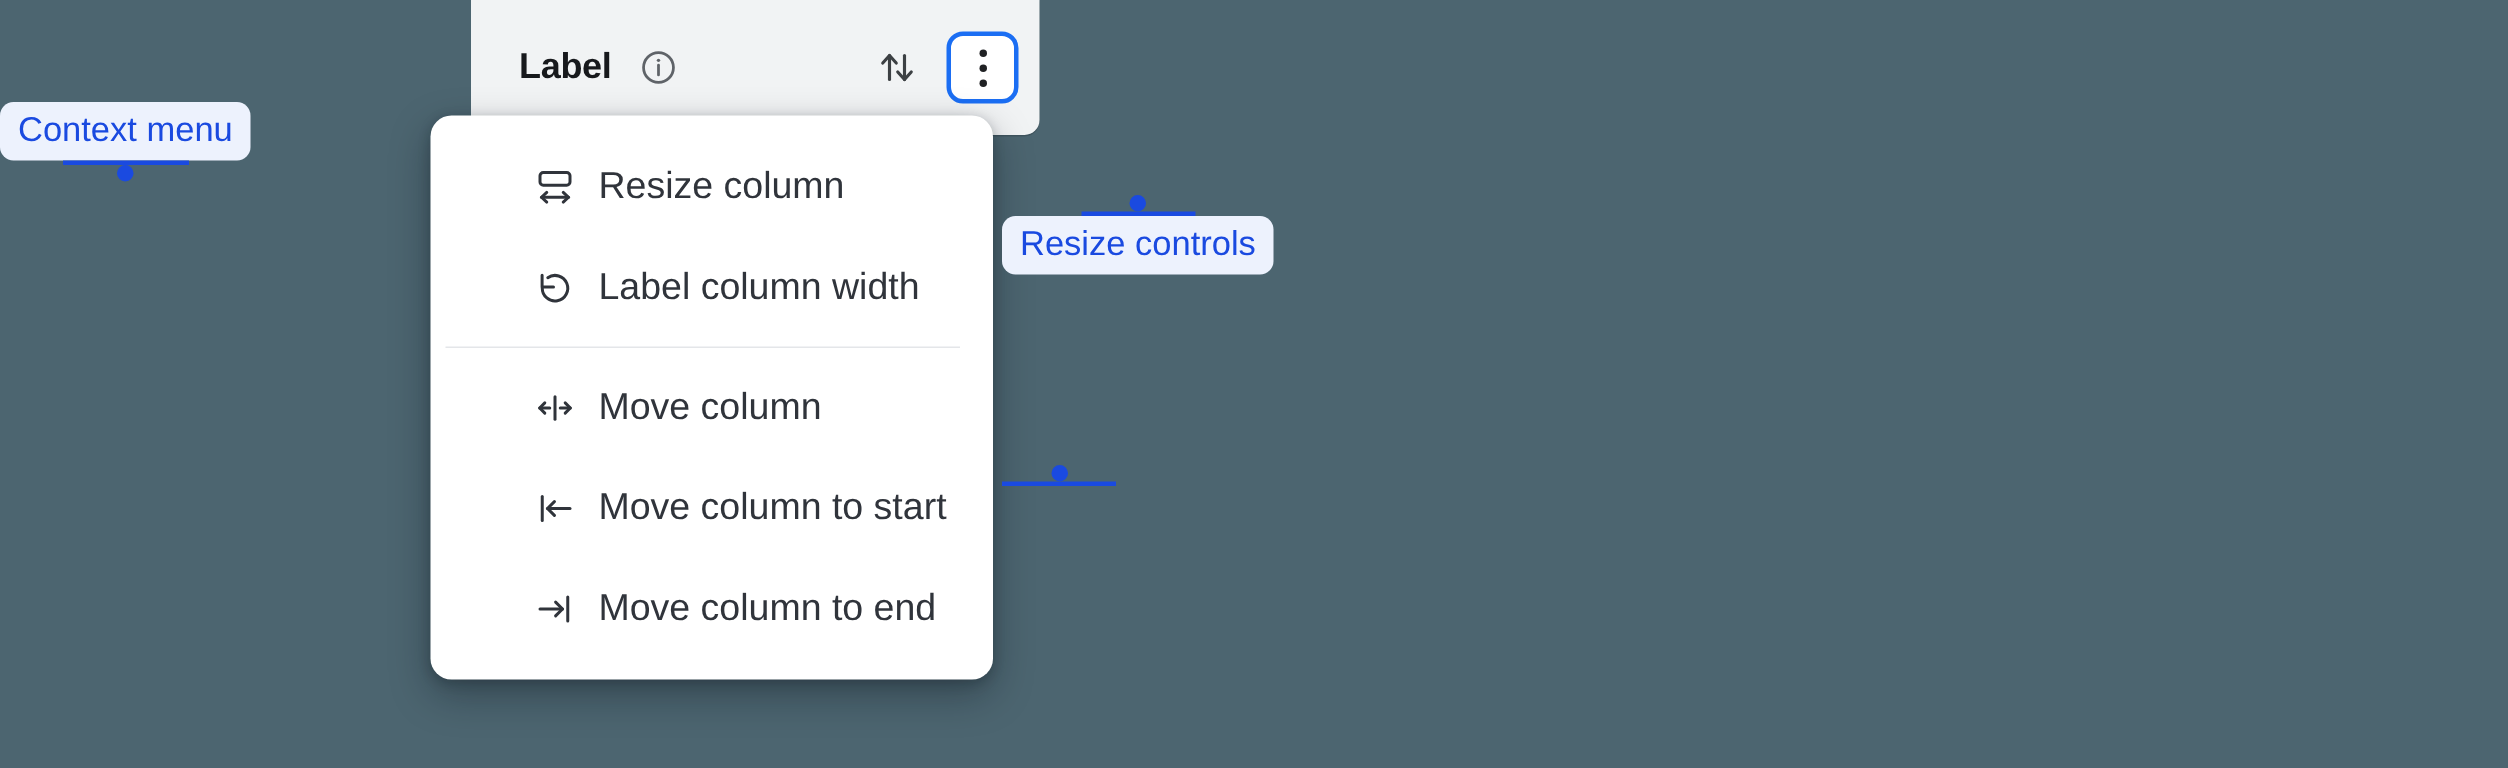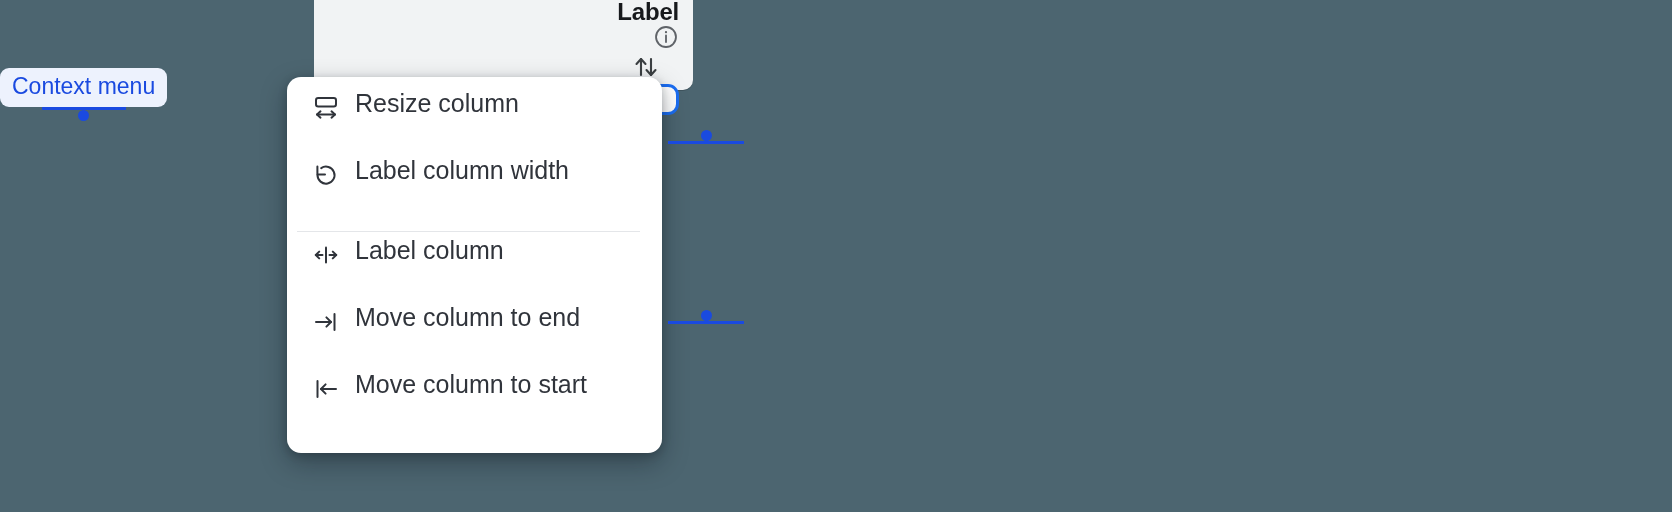--- a/index.html
+++ b/index.html
@@ -20,24 +20,23 @@
     position: absolute;
     left: 314px;
     top: 0px;
     width: 379px;
     height: 90px;
     background: #f1f3f4;
     border-bottom-left-radius: 10px;
     border-bottom-right-radius: 10px;
     box-sizing: border-box;
     display: flex;
-    align-items: flex-end;
+    align-items: center;
     padding: 0 14px 0 32px;
     box-shadow: 0 1px 0 rgba(0,0,0,0.16);
-    flex-direction: column;
   }
   #header-title {
     font-size: 24px;
     font-weight: bold;
     color: #17191c;
     letter-spacing: -0.2px;
     line-height: 1;
   }
   .info-icon {
     margin-left: 18px;
@@ -80,24 +79,25 @@
     top: 77px;
     width: 375px;
     background: #ffffff;
     border-radius: 14px;
     box-shadow: 0 10px 26px rgba(10,16,22,0.34), 0 2px 8px rgba(10,16,22,0.22);
     padding: 14px 0 14px 0;
     box-sizing: border-box;
   }
   .menu-item {
     display: flex;
-    align-items: flex-start;
+    align-items: center;
     height: 67px;
     padding: 0 20px 0 22px;
     box-sizing: border-box;
+    margin-left: 44px;
   }
   .menu-item .mi-icon {
     width: 34px;
     min-width: 34px;
     height: 34px;
     display: flex;
     align-items: center;
     justify-content: center;
     color: #3c4043;
   }
@@ -214,54 +214,55 @@
   <div class="menu-item">
     <span class="mi-icon">
       <svg width="30" height="30" viewBox="0 0 30 30" fill="none" stroke="#30343b" stroke-width="2" stroke-linecap="round" stroke-linejoin="round">
         <line x1="15" y1="7.5" x2="15" y2="22.5"></line>
         <line x1="11.5" y1="15" x2="4.8" y2="15"></line>
         <polyline points="8.2,11.6 4.8,15 8.2,18.4"></polyline>
         <line x1="18.5" y1="15" x2="25.2" y2="15"></line>
         <polyline points="21.8,11.6 25.2,15 21.8,18.4"></polyline>
       </svg>
     </span>
-    <span class="mi-label">Label column</span>
+    <span class="mi-label">Move column</span>
+  </div>
+
+  <div class="menu-item">
+    <span class="mi-icon">
+      <svg width="30" height="30" viewBox="0 0 30 30" fill="none" stroke="#30343b" stroke-width="2" stroke-linecap="round" stroke-linejoin="round">
+        <line x1="6.5" y1="7" x2="6.5" y2="23"></line>
+        <line x1="25" y1="15" x2="10" y2="15"></line>
+        <polyline points="14.6,10.4 10,15 14.6,19.6"></polyline>
+      </svg>
+    </span>
+    <span class="mi-label">Move column to start</span>
   </div>
 
   <div class="menu-item">
     <span class="mi-icon">
       <svg width="30" height="30" viewBox="0 0 30 30" fill="none" stroke="#30343b" stroke-width="2" stroke-linecap="round" stroke-linejoin="round">
         <line x1="23.5" y1="7" x2="23.5" y2="23"></line>
         <line x1="5" y1="15" x2="20" y2="15"></line>
         <polyline points="15.4,10.4 20,15 15.4,19.6"></polyline>
       </svg>
     </span>
     <span class="mi-label">Move column to end</span>
-  </div>
-
-  <div class="menu-item">
-    <span class="mi-icon">
-      <svg width="30" height="30" viewBox="0 0 30 30" fill="none" stroke="#30343b" stroke-width="2" stroke-linecap="round" stroke-linejoin="round">
-        <line x1="6.5" y1="7" x2="6.5" y2="23"></line>
-        <line x1="25" y1="15" x2="10" y2="15"></line>
-        <polyline points="14.6,10.4 10,15 14.6,19.6"></polyline>
-      </svg>
-    </span>
-    <span class="mi-label">Move column to start</span>
   </div>
 
 </div>
 
 <div class="anno" id="anno-context-menu">
   <span class="anno-pill">Context menu</span>
   <span class="anno-line"></span>
   <span class="anno-dot"></span>
 </div>
 
 <div class="anno" id="anno-resize-controls">
   <span class="anno-dot"></span>
   <span class="anno-line"></span>
+  <span class="anno-pill">Resize controls</span>
 </div>
 
 <div class="anno" id="anno-movement-controls">
   <span class="anno-dot"></span>
   <span class="anno-line"></span>
 </div>
 
 </body></html>

